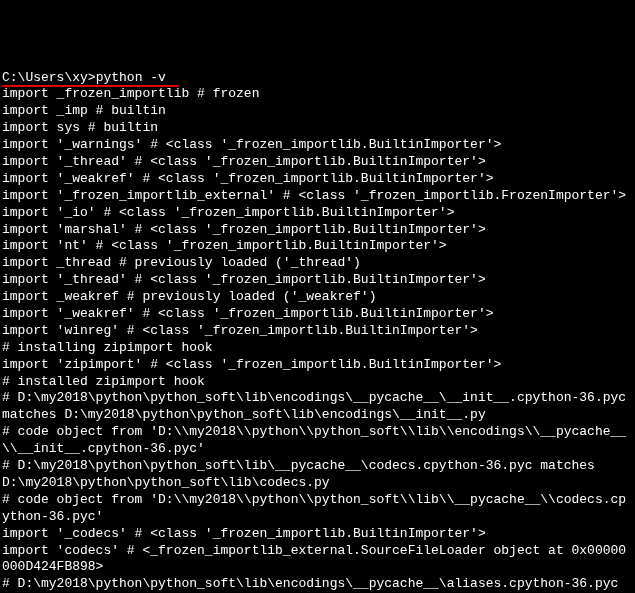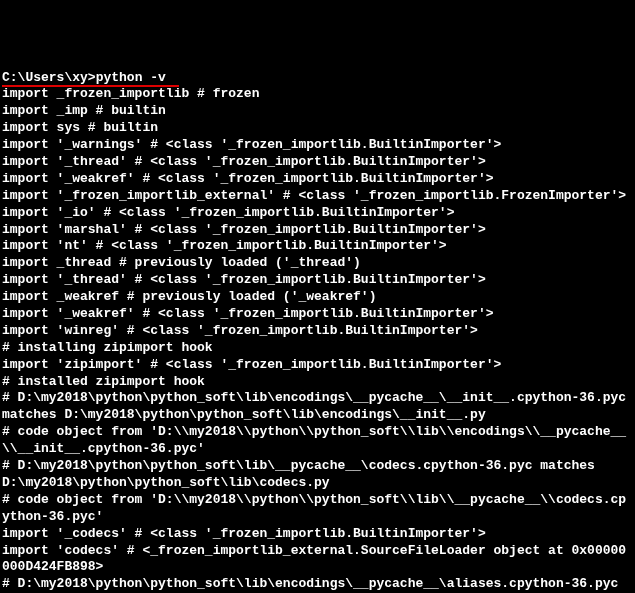--- a/index.html
+++ b/index.html
@@ -1,19 +1,18 @@
 <!DOCTYPE html>
 <html><head>
   <meta charset="utf-8">
   <style>
     * {
       margin: 0;
       padding: 0;
       box-sizing: border-box;
-      font-weight: bold;
     }
     body {
       background: #000;
       color: #fff;
       font-family: Consolas, "Courier New", monospace;
       font-size: 13px;
       line-height: 1.3;
       width: 635px;
       height: 593px;
       overflow: hidden;

